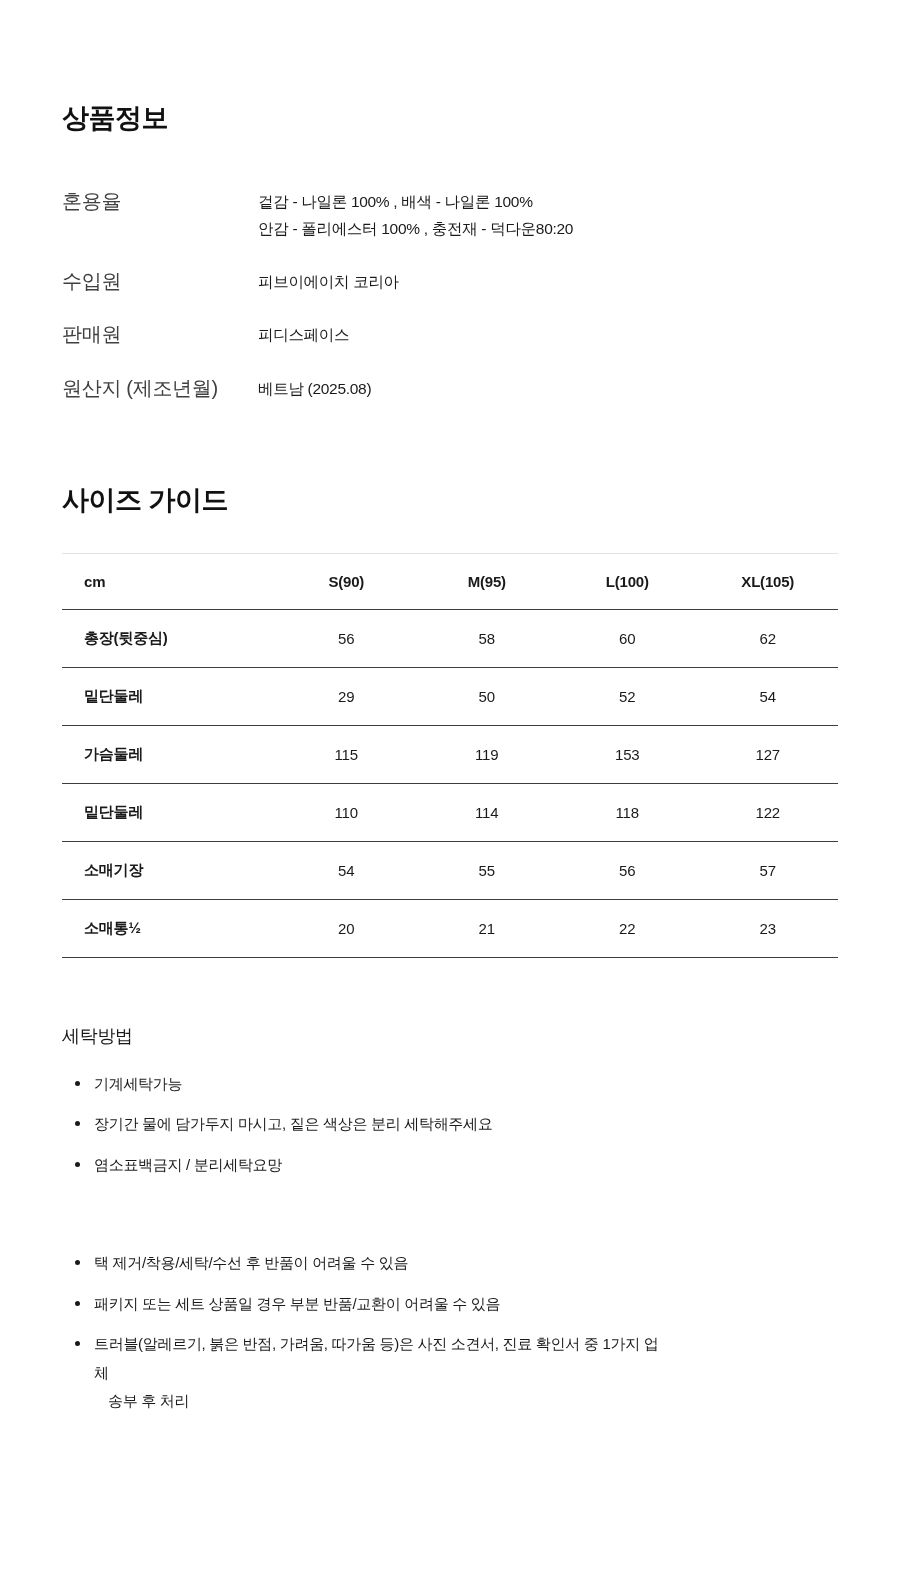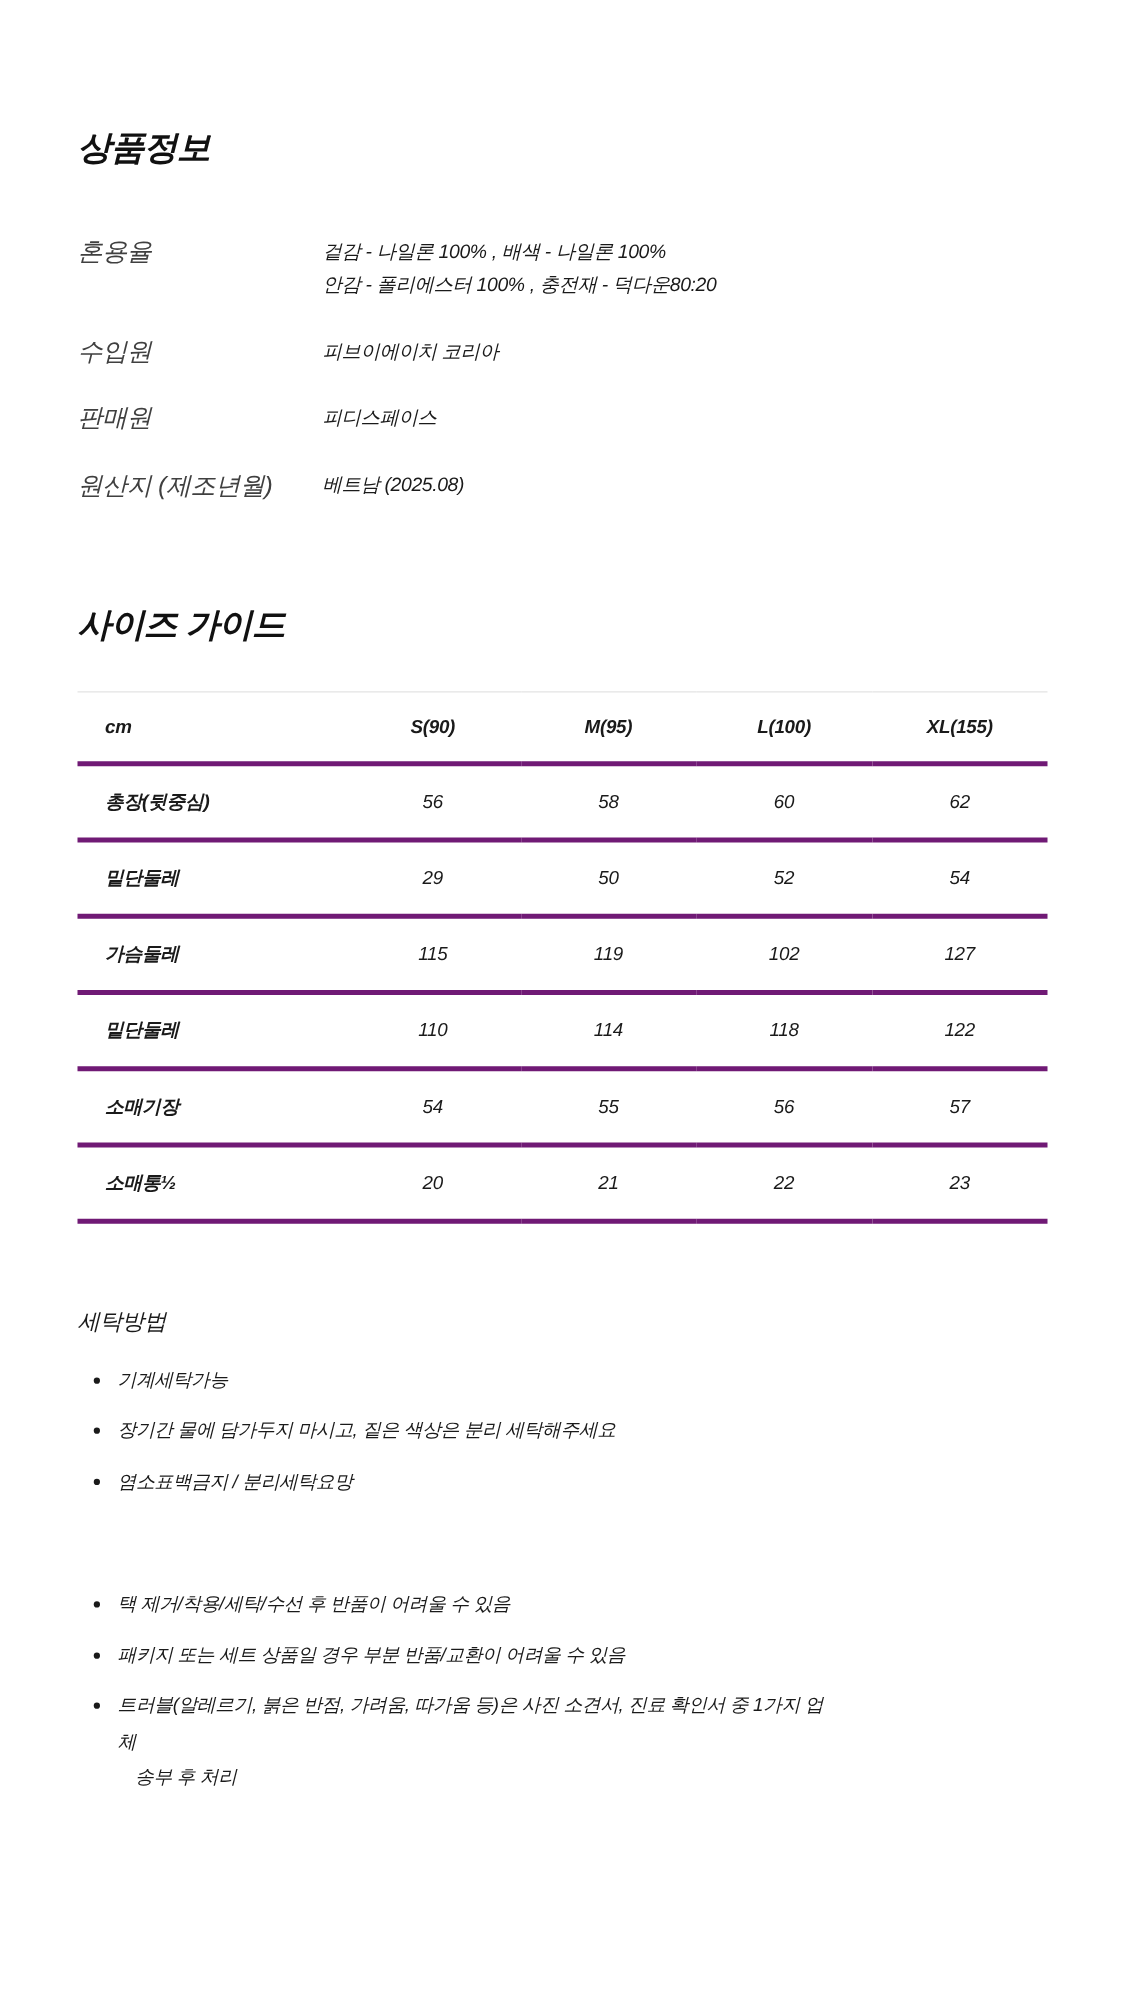--- a/index.html
+++ b/index.html
@@ -13,21 +13,20 @@
     min-height: 1594px;
     font-family: "Liberation Sans", "DejaVu Sans", sans-serif;
     color: #1a1a1a;
     -webkit-font-smoothing: antialiased;
   }
   .page {
     width: 739px;
     min-height: 1594px;
     position: relative;
     padding: 0 62px;
-    font-style: italic;
   }
 
   
   .section-title {
     font-size: 27px;
     font-weight: bold;
     letter-spacing: -0.5px;
     color: #111;
     margin: 0;
   }
@@ -67,21 +66,21 @@
     margin-top: 35px;
     width: 776px;
     border-collapse: collapse;
     table-layout: fixed;
   }
   .size-table th, .size-table td {
     font-size: 15px;
     color: #1a1a1a;
     padding: 19px 0;
     text-align: center;
-    border-bottom: 4px solid #701a75;
+    border-bottom: 1px solid #701a75;
     letter-spacing: -0.2px;
   }
   .size-table thead th {
     font-weight: bold;
     border-top: 1px solid #e3e3e3;
   }
   .size-table thead th.head-unit,
   .size-table tbody th {
     text-align: left;
     padding-left: 22px;
@@ -162,21 +161,21 @@
 
   <h2 class="section-title" id="size-guide-title">사이즈 가이드</h2>
 
   <table class="size-table">
     <thead>
       <tr>
         <th class="head-unit">cm</th>
         <th>S(90)</th>
         <th>M(95)</th>
         <th>L(100)</th>
-        <th>XL(155)</th>
+        <th>XL(105)</th>
       </tr>
     </thead>
     <tbody>
       <tr>
         <th>총장(뒷중심)</th>
         <td>56</td>
         <td>58</td>
         <td>60</td>
         <td>62</td>
       </tr>
@@ -184,21 +183,21 @@
         <th>밑단둘레</th>
         <td>29</td>
         <td>50</td>
         <td>52</td>
         <td>54</td>
       </tr>
       <tr>
         <th>가슴둘레</th>
         <td>115</td>
         <td>119</td>
-        <td>102</td>
+        <td>153</td>
         <td>127</td>
       </tr>
       <tr>
         <th>밑단둘레</th>
         <td>110</td>
         <td>114</td>
         <td>118</td>
         <td>122</td>
       </tr>
       <tr>

